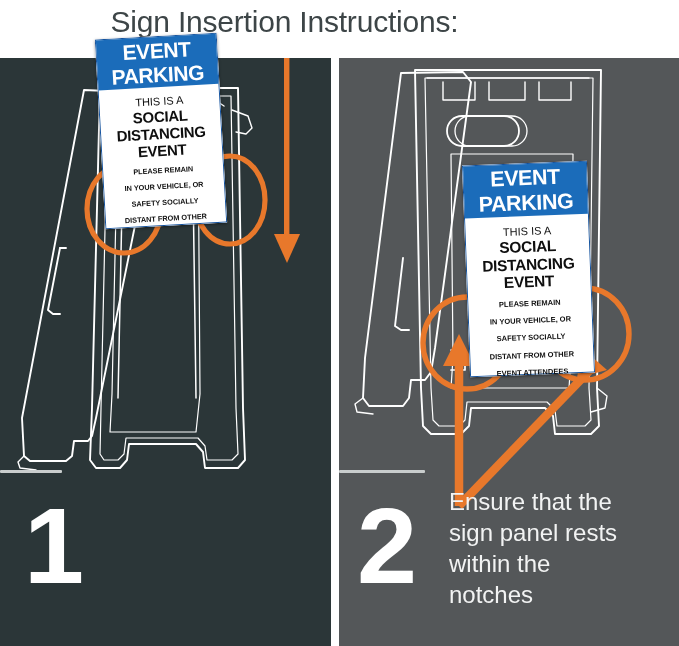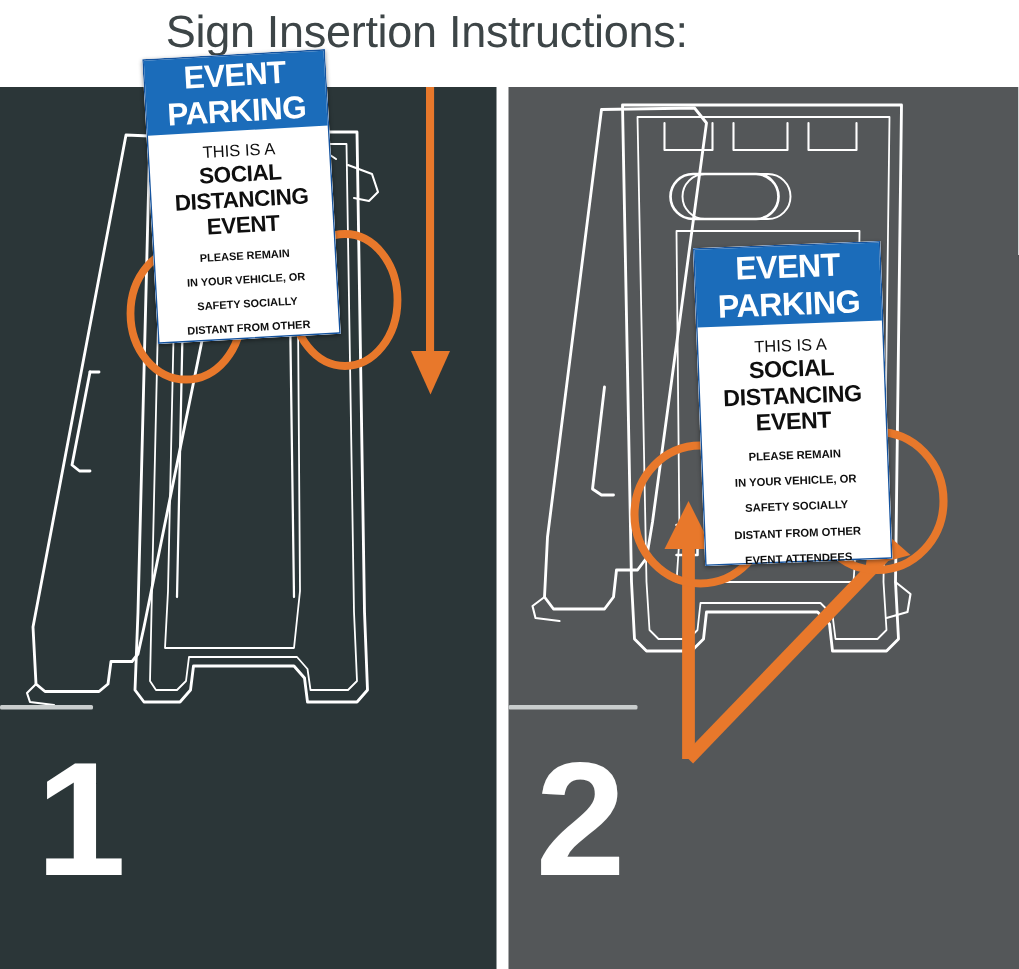--- a/index.html
+++ b/index.html
@@ -209,20 +209,24 @@
       <polygon points="243,290 268,312 238,320" fill="#e8782b"></polygon>
     </svg>
 
     <svg class="art" width="340" height="588" viewBox="0 0 340 588">
       <ellipse cx="128" cy="285" rx="44" ry="46" fill="none" stroke="#e8782b" stroke-width="5.4"></ellipse>
       <ellipse cx="246" cy="276" rx="44" ry="46" fill="none" stroke="#e8782b" stroke-width="5.4"></ellipse>
     </svg>
 
     <div class="rule rule-right"></div>
     <div class="step-num step-num-2">2</div>
+    <div class="step-text step-text-2">Ensure that the
+sign panel rests
+within the
+notches</div>
   </div>
 
   <div class="sign" id="sign1">
     <div class="sign-inner">
       <div class="sign-head">
         <div>EVENT</div>
         <div>PARKING</div>
       </div>
       <div class="sign-body">
         <div class="ln-small">THIS IS A</div>

